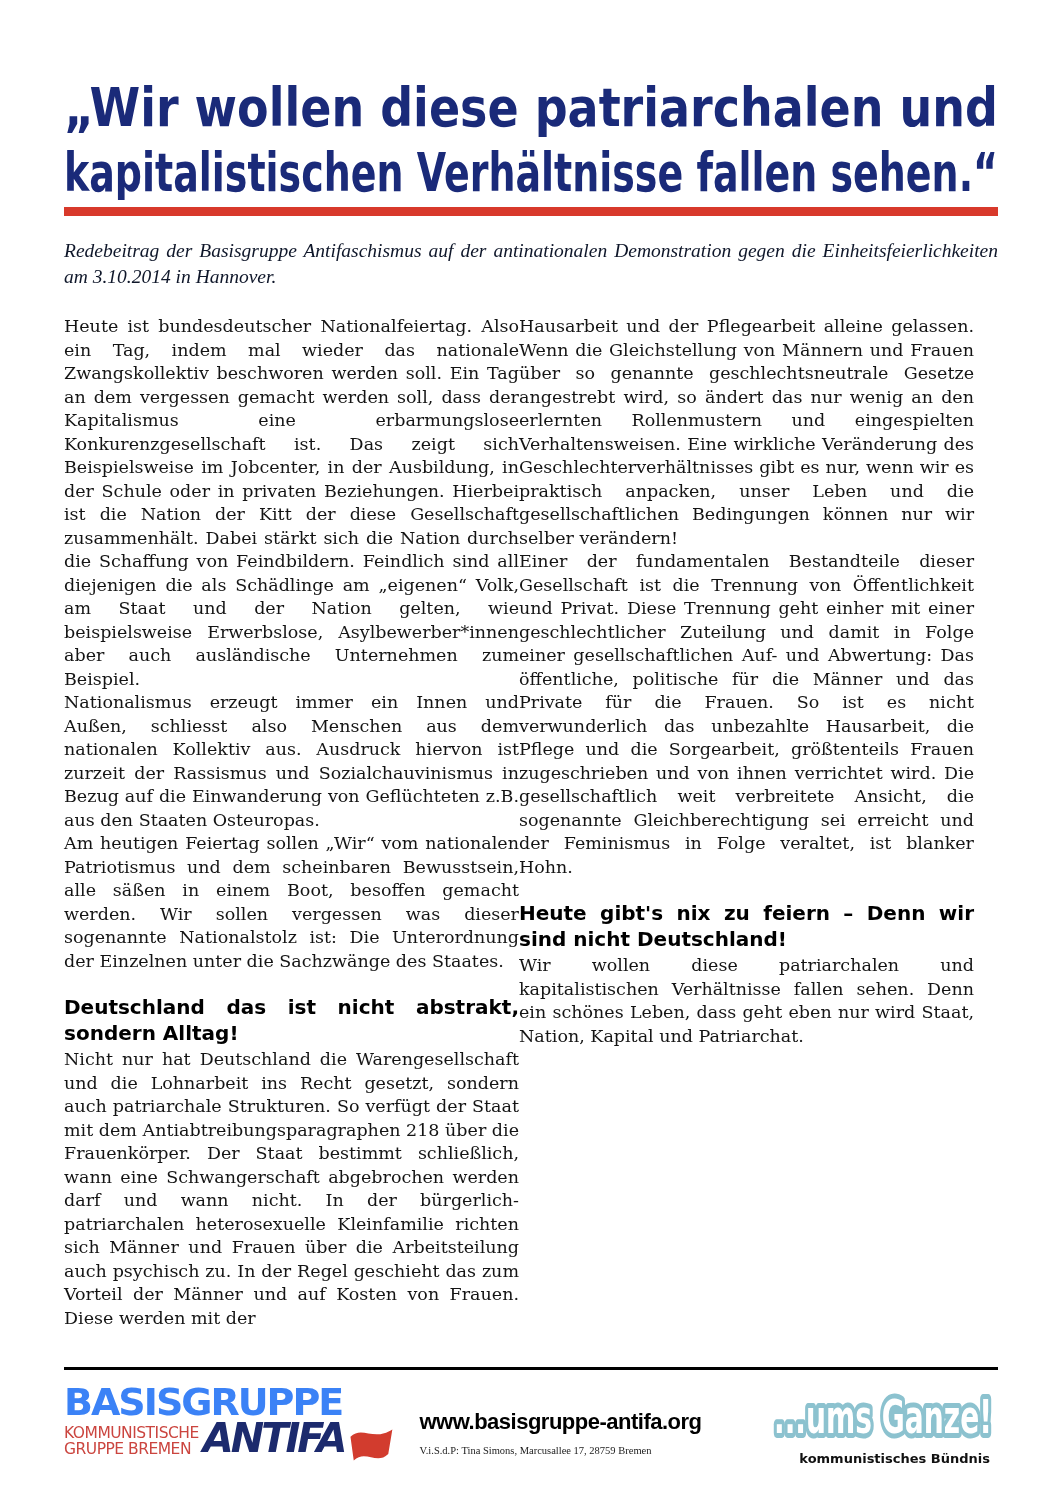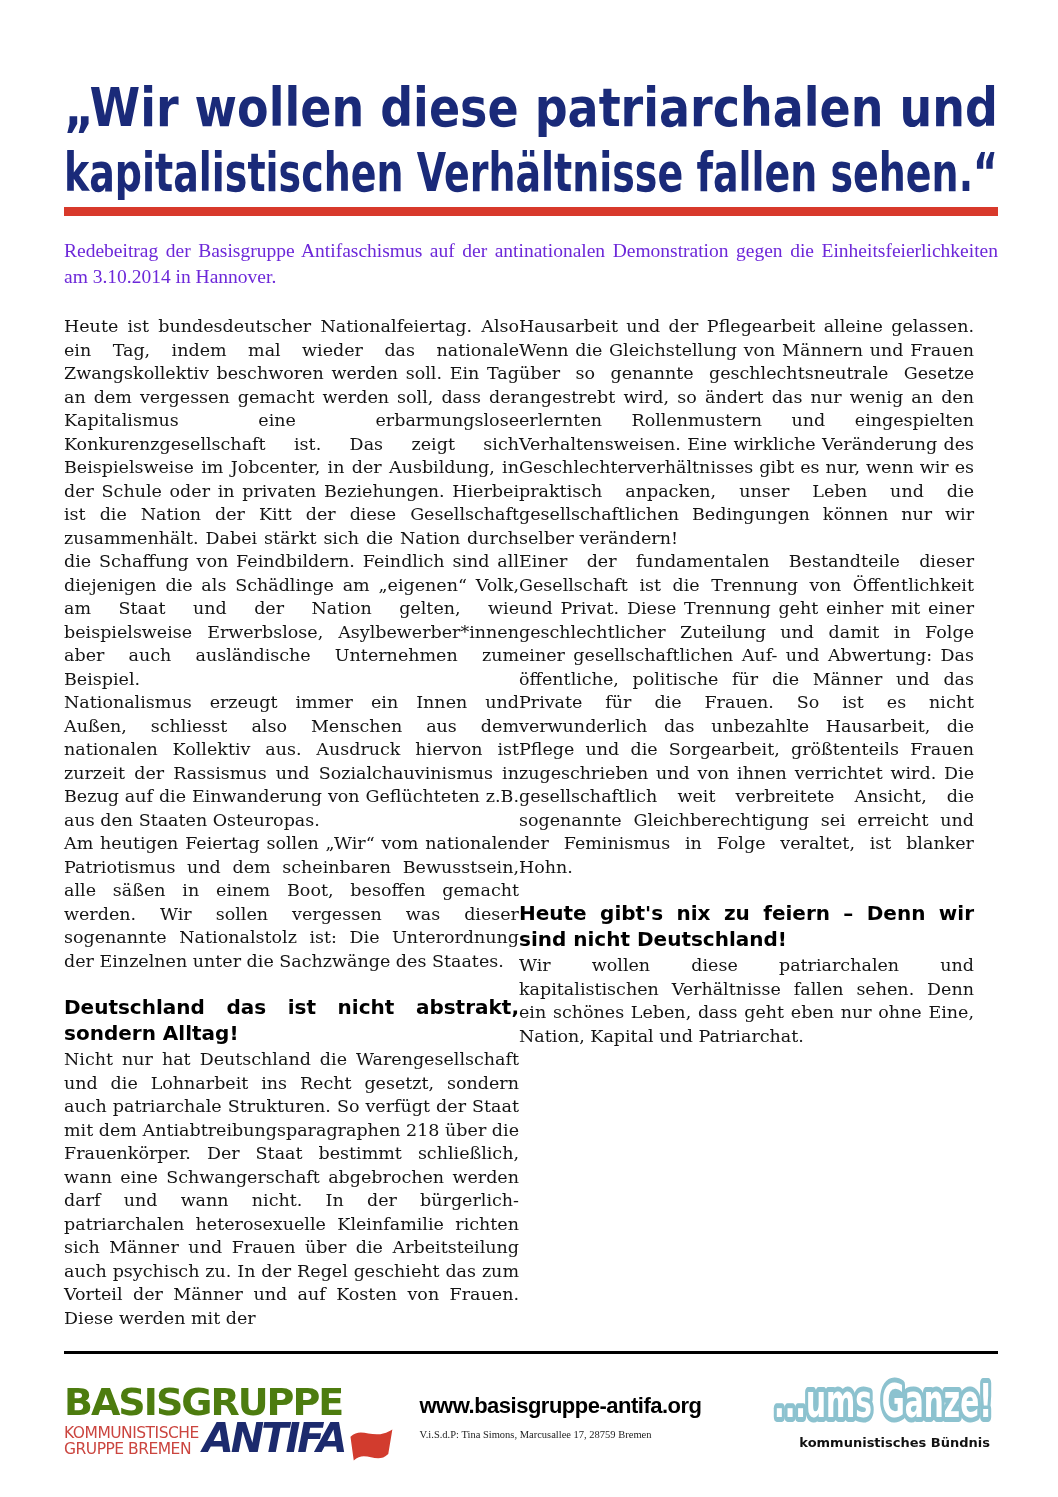--- a/index.html
+++ b/index.html
@@ -22,24 +22,25 @@
   .title-line {
     font-family: "DejaVu Sans", sans-serif;
     font-weight: bold;
     font-size: 54px;
     fill: #1a2a79;
   }
   .red-rule { height: 9px; background: #d8392b; margin-top: 7px; }
   .subtitle {
     margin: 22px 0 0 0;
     font-family: "Liberation Serif", serif;
+    font-style: italic;
     font-size: 19.5px;
     line-height: 26px;
     text-align: justify;
-    color: #6d28d9;
+    color: #0f172a;
   }
 
   
   main { display: flex; margin-top: 25px; }
   .col {
     width: 455px;
     font-size: 17.5px;
     line-height: 23.5px;
     text-align: justify;
     color: #141414;
@@ -60,24 +61,23 @@
   footer { margin-top: auto; }
   .foot-line { height: 3px; background: #000000; }
   .foot-row { display: flex; align-items: flex-start; margin-top: 13px; }
 
   .bg-logo { flex: 0 0 auto; }
   .bg-top {
     font-family: "DejaVu Sans", sans-serif;
     font-weight: bold;
     font-size: 38px;
     letter-spacing: -2px;
-    color: #4d7c0f;
+    color: #3b82f6;
     line-height: 38px;
     white-space: nowrap;
-    margin-top: 16px;
   }
   .bg-bottom { display: flex; align-items: flex-start; margin-top: -2px; }
   .bg-red {
     font-family: "DejaVu Sans", sans-serif;
     font-weight: normal;
     font-size: 15.5px;
     line-height: 15.5px;
     letter-spacing: -0.5px;
     color: #cb453f;
     padding-top: 7px;
@@ -152,21 +152,21 @@
       <p>Heute ist bundesdeutscher Nationalfeiertag. Also ein Tag, indem mal wieder das nationale Zwangskollektiv beschworen werden soll. Ein Tag an dem vergessen gemacht werden soll, dass der Kapitalismus eine erbarmungslose Konkurenzgesellschaft ist. Das zeigt sich Beispielsweise im Jobcenter, in der Ausbildung, in der Schule oder in privaten Beziehungen. Hierbei ist die Nation der Kitt der diese Gesellschaft zusammenhält. Dabei stärkt sich die Nation durch die Schaffung von Feindbildern. Feindlich sind all diejenigen die als Schädlinge am „eigenen“ Volk, am Staat und der Nation gelten, wie beispielsweise Erwerbslose, Asylbewerber*innen aber auch ausländische Unternehmen zum Beispiel.</p>
       <p>Nationalismus erzeugt immer ein Innen und Außen, schliesst also Menschen aus dem nationalen Kollektiv aus. Ausdruck hiervon ist zurzeit der Rassismus und Sozialchauvinismus in Bezug auf die Einwanderung von Geflüchteten z.B. aus den Staaten Osteuropas.</p>
       <p>Am heutigen Feiertag sollen „Wir“ vom nationalen Patriotismus und dem scheinbaren Bewusstsein, alle säßen in einem Boot, besoffen gemacht werden. Wir sollen vergessen was dieser sogenannte Nationalstolz ist: Die Unterordnung der Einzelnen unter die Sachzwänge des Staates.</p>
       <h2>Deutschland das ist nicht abstrakt, sondern Alltag!</h2>
       <p>Nicht nur hat Deutschland die Warengesellschaft und die Lohnarbeit ins Recht gesetzt, sondern auch patriarchale Strukturen. So verfügt der Staat mit dem Antiabtreibungsparagraphen 218 über die Frauenkörper. Der Staat bestimmt schließlich, wann eine Schwangerschaft abgebrochen werden darf und wann nicht. In der bürgerlich-patriarchalen heterosexuelle Kleinfamilie richten sich Männer und Frauen über die Arbeitsteilung auch psychisch zu. In der Regel geschieht das zum Vorteil der Männer und auf Kosten von Frauen. Diese werden mit der</p>
     </div>
     <div class="col">
       <p>Hausarbeit und der Pflegearbeit alleine gelassen. Wenn die Gleichstellung von Männern und Frauen über so genannte geschlechtsneutrale Gesetze angestrebt wird, so ändert das nur wenig an den erlernten Rollenmustern und eingespielten Verhaltensweisen. Eine wirkliche Veränderung des Geschlechterverhältnisses gibt es nur, wenn wir es praktisch anpacken, unser Leben und die gesellschaftlichen Bedingungen können nur wir selber verändern!</p>
       <p class="gap-above">Einer der fundamentalen Bestandteile dieser Gesellschaft ist die Trennung von Öffentlichkeit und Privat. Diese Trennung geht einher mit einer geschlechtlicher Zuteilung und damit in Folge einer gesellschaftlichen Auf- und Abwertung: Das öffentliche, politische für die Männer und das Private für die Frauen. So ist es nicht verwunderlich das unbezahlte Hausarbeit, die Pflege und die Sorgearbeit, größtenteils Frauen zugeschrieben und von ihnen verrichtet wird. Die gesellschaftlich weit verbreitete Ansicht, die sogenannte Gleichberechtigung sei erreicht und der Feminismus in Folge veraltet, ist blanker Hohn.</p>
       <h2>Heute gibt's nix zu feiern – Denn wir sind nicht Deutschland!</h2>
-      <p>Wir wollen diese patriarchalen und kapitalistischen Verhältnisse fallen sehen. Denn ein schönes Leben, dass geht eben nur ohne Eine, Nation, Kapital und Patriarchat.</p>
+      <p>Wir wollen diese patriarchalen und kapitalistischen Verhältnisse fallen sehen. Denn ein schönes Leben, dass geht eben nur wird Staat, Nation, Kapital und Patriarchat.</p>
     </div>
   </main>
 
   <footer>
     <div class="foot-line"></div>
     <div class="foot-row">
 
       <div class="bg-logo">
         <div class="bg-top">BASISGRUPPE</div>
         <div class="bg-bottom">

